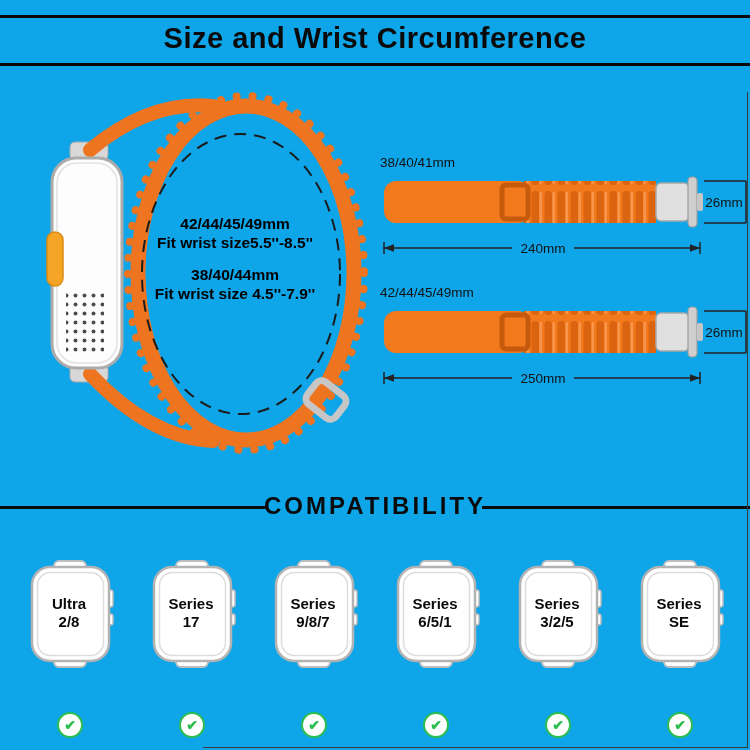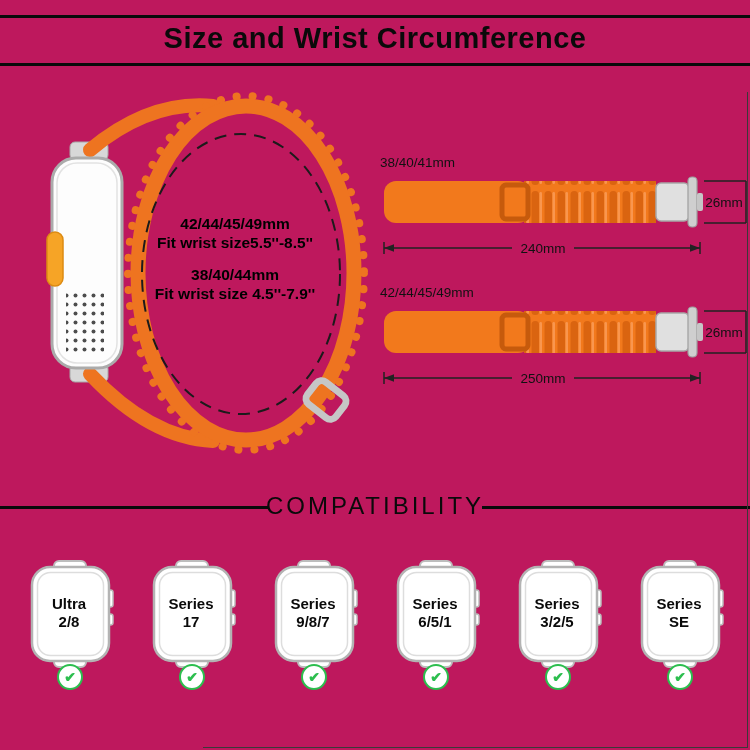--- a/index.html
+++ b/index.html
@@ -1,37 +1,37 @@
 <!DOCTYPE html>
 <html><head>
 <meta charset="utf-8">
 <style>
   html,body{margin:0;padding:0;background:#fff;}
-  .page{position:relative;width:750px;height:750px;background:#be185d;overflow:hidden;
+  .page{position:relative;width:750px;height:750px;background:#0ea5e9;overflow:hidden;
         font-family:"Liberation Sans",sans-serif;color:#0a0a0a;}
   .rule{position:absolute;left:0;right:0;height:3px;background:#0a0a0a;}
   .rule-top{top:15px;}
   .rule-mid{top:63px;}
   .page-title{position:absolute;top:22px;left:0;right:0;margin:0;text-align:center;
               font-size:29px;font-weight:bold;letter-spacing:.5px;}
   .watch-loop{position:absolute;left:8px;top:84px;width:384px;height:400px;}
   .band-diagrams{position:absolute;left:374px;top:146px;width:376px;height:250px;}
   .loop-text{font-size:15.5px;font-weight:bold;fill:#000;text-anchor:middle;}
   .dim-label{font-size:13.5px;fill:#111;}
   .anchor-start{text-anchor:start;}
   .anchor-mid{text-anchor:middle;}
   .dim-line{stroke:#222;stroke-width:1.5;fill:none;}
   .compat-line{position:absolute;top:506px;height:3px;background:#0a0a0a;}
   .compat-line-left{left:0;width:268px;}
   .compat-line-right{left:482px;right:0;}
   .compat-title{position:absolute;top:492px;left:0;right:0;text-align:center;
-                font-size:24px;font-weight:normal;letter-spacing:3px;}
+                font-size:24px;font-weight:bold;letter-spacing:3px;}
   .models-row{position:absolute;top:558px;left:0;right:0;display:flex;
               justify-content:space-between;padding:0 20px;}
-  .model{display:flex;flex-direction:column;align-items:center;width:100px;}
+  .model{display:flex;flex-direction:column;align-items:center;width:100px;gap:48px;}
   .watch{position:relative;width:92px;height:112px;}
   .watch-outline{position:absolute;inset:0;width:92px;height:112px;}
   .model-label{position:absolute;top:12px;bottom:14px;left:6px;right:8px;display:flex;
                flex-direction:column;justify-content:center;align-items:center;
                font-size:15px;font-weight:bold;line-height:1.18;text-align:center;}
   .check{position:relative;z-index:1;margin-top:-6px;width:22px;height:22px;border-radius:50%;
          border:2px solid #2CBE4E;background:#fff;color:#2CBE4E;display:flex;
          align-items:center;justify-content:center;font-size:14px;font-weight:bold;}
   .edge-right{position:absolute;top:92px;bottom:2px;right:2px;width:1.5px;background:#3a3a3a;}
   .edge-bottom{position:absolute;left:203px;right:2px;bottom:2px;height:1.5px;background:#3a3a3a;}

